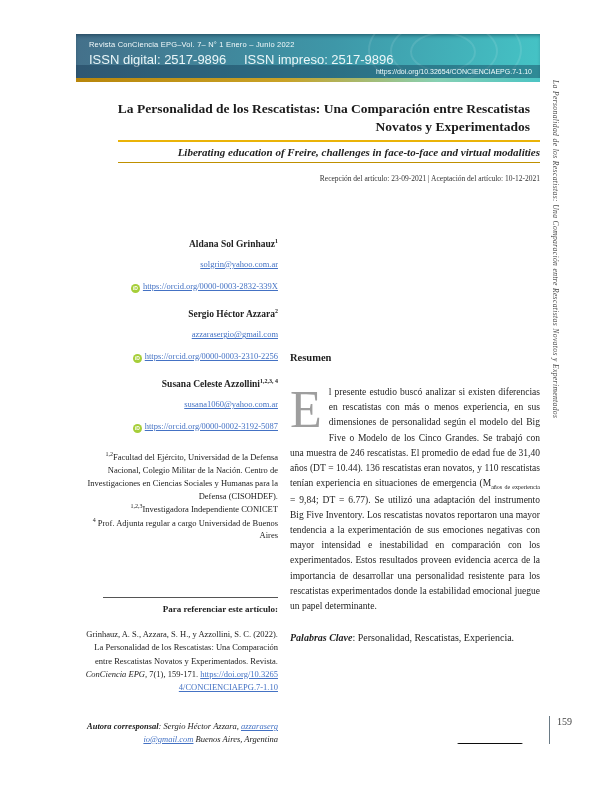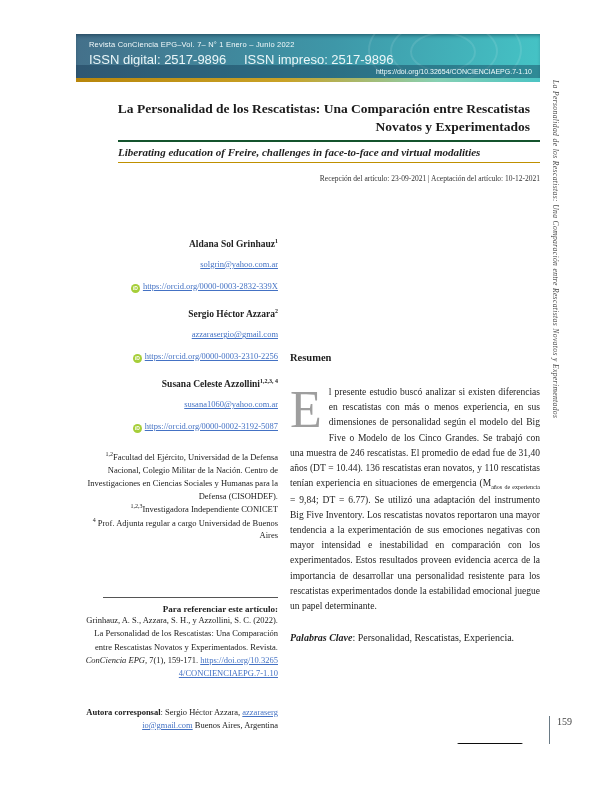--- a/index.html
+++ b/index.html
@@ -20,41 +20,41 @@
   .issn-gap{margin-left:14px;}
   .band-dark{position:absolute;left:0;right:0;bottom:4px;height:13px;background:rgba(14,44,74,.38);}
   .band-doi{position:absolute;right:8px;top:0;line-height:13px;font-size:7px;color:#f0fbfc;
             text-decoration:none;cursor:pointer;}
   .band-gold{position:absolute;left:0;right:0;bottom:0;height:4px;
              background:linear-gradient(90deg,#b8860b 0%,#c9a227 45%,#86d0b4 78%,#4cc4c4 100%);}
 
   
   .title{position:absolute;left:85px;top:100px;width:445px;margin:0;text-align:right;
          font-size:13.5px;font-weight:bold;line-height:1.3;color:#1b1b1b;}
-  .subtitle{position:absolute;left:118px;top:140px;width:422px;margin:0;
+  .subtitle{position:absolute;left:118px;top:140px;width:422px;margin:0;text-align:right;
             font-size:11px;font-weight:bold;font-style:italic;line-height:1.3;color:#222;
-            border-top:2px solid #14532d;border-bottom:1.5px solid #bf9000;padding:3px 0 3px 0;}
+            border-top:2px solid #eab308;border-bottom:1.5px solid #bf9000;padding:3px 0 3px 0;}
   .dates{position:absolute;left:85px;top:174px;width:455px;text-align:right;font-size:7.5px;color:#333;}
 
   
   .left-col{position:absolute;left:85px;top:237px;width:193px;text-align:right;}
   .author{margin-bottom:13px;}
   .a-name{font-size:9.5px;font-weight:bold;color:#222;}
   .a-name sup{font-size:6px;}
   .lnk{color:#4472c4;text-decoration:underline;font-size:8.5px;cursor:pointer;word-break:break-all;}
   .author > div{line-height:1.35;}
   .orcid-icon{display:inline-flex;align-items:center;justify-content:center;vertical-align:-1px;
               width:9px;height:9px;border-radius:50%;background:#a6ce39;color:#fff;
               font:bold 5px/1 "Liberation Sans", sans-serif;margin-right:3px;}
   .affils{margin-top:16px;font-size:8.5px;line-height:1.5;color:#222;}
   .affils sup{font-size:6px;}
   .ref-divider{margin:55px 0 0 auto;width:175px;border-top:1px solid #555;}
   .ref-heading{margin-top:6px;font-size:9px;font-weight:bold;color:#1d1d1d;}
-  .citation{font-size:8.5px;line-height:1.55;color:#222;}
-  .corresponding{margin-top:26px;font-size:8.5px;line-height:1.5;color:#222;}
+  .citation{margin-top:14px;font-size:8.5px;line-height:1.55;color:#222;}
+  .corresponding{margin-top:26px;font-size:8.5px;line-height:1.5;color:#222;font-style:italic;}
 
   
   .right-col{position:absolute;left:290px;top:352px;width:250px;}
   .abs-heading{margin:0;font-size:10.5px;font-weight:bold;color:#1d1d1d;}
   .abstract-text{margin:22px 0 0 0;font-size:9.5px;line-height:1.6;text-align:justify;color:#1d1d1d;}
   .abstract-text sub{font-size:6px;}
   .dropcap{float:left;font-size:52px;line-height:.78;color:#9e9e9e;padding:5px 7px 2px 0;}
   .keywords{margin:16px 0 0 0;font-size:10px;line-height:1.55;text-align:justify;color:#1d1d1d;}
   .keywords .kw-label{font-weight:bold;font-style:italic;}
 

